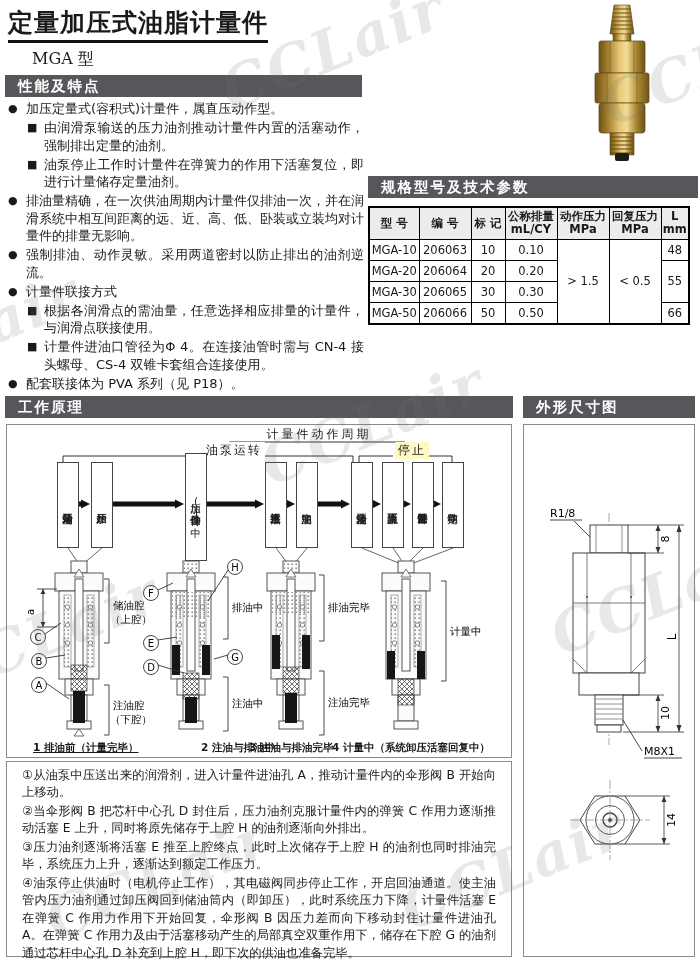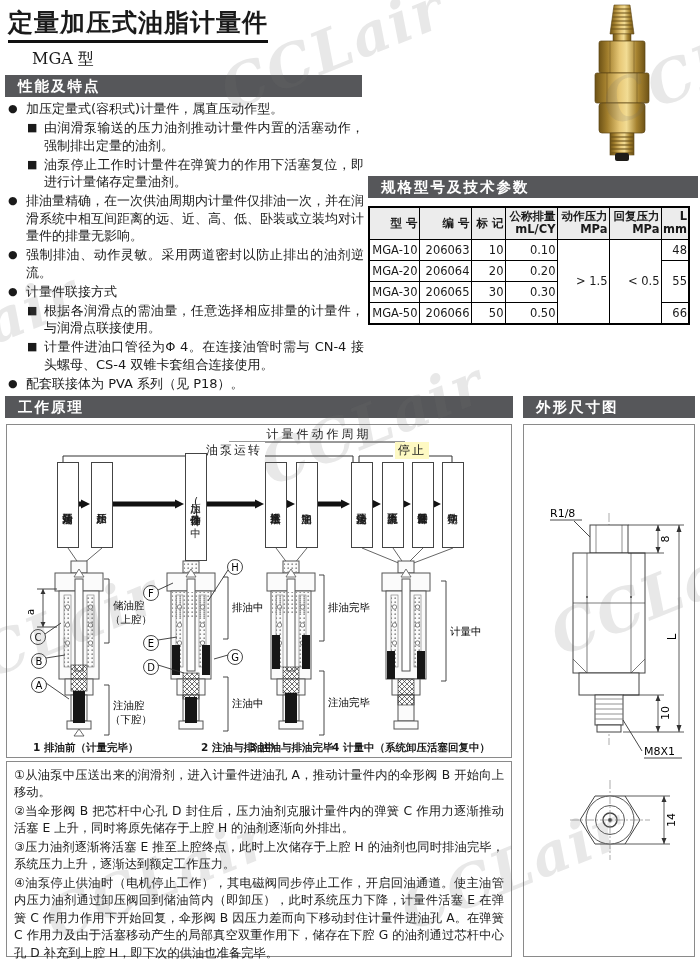--- a/index.html
+++ b/index.html
@@ -21,41 +21,41 @@
   
   .features{left:8px;top:100px;width:356px;height:294px;overflow:hidden;}
   .features ul{list-style:none;margin:0;padding:0;font-size:13px;line-height:17.5px;}
   .features li{position:relative;padding-left:18px;margin-bottom:1.5px;text-align:justify;}
   .features li.l1::before{content:"●";position:absolute;left:0;top:0;font-size:11px;}
   .features li.l2{margin-left:19px;padding-left:17px;}
   .features li.l2::before{content:"■";position:absolute;left:0;top:0;font-size:11px;}
   
   .specs{left:368px;top:206px;}
   table{border-collapse:collapse;border:2px solid #000;background:#fff;}
-  th,td{border:1px solid #000;text-align:right;font-size:11.5px;padding:0 1px;}
+  th,td{border:1px solid #000;text-align:center;font-size:11.5px;padding:0 1px;}
   th{background:#ececec;font-weight:600;height:16px;line-height:13px;}
   thead tr{height:32px;}
   tbody td{height:20px;}
   col.c1{width:50px;}col.c2{width:52px;}col.c3{width:34px;}col.c4{width:52px;}
   col.c5{width:52px;}col.c6{width:52px;}col.c7{width:28px;}
   
   .pbox{left:6px;top:424px;width:506px;height:334px;border:1px solid #8a8a8a;box-sizing:border-box;background:#fff;padding-left:11px;}
   .pbox .inner{position:absolute;inset:0;}
   .cyc-label{position:absolute;left:232px;top:1px;width:160px;text-align:center;font-size:12px;letter-spacing:3px;}
   .run-label{position:absolute;left:196px;top:17px;font-size:12px;letter-spacing:2px;background:#fff;padding:0 3px;}
   .stop-label{position:absolute;left:388px;top:17px;font-size:12px;letter-spacing:2px;background:#fef9c3;padding:0 3px;}
   .fbox{position:absolute;top:37px;width:20px;height:84px;border:1px solid #444;background:#fff;
         writing-mode:vertical-rl;text-orientation:upright;font-size:10.5px;line-height:20px;
         display:flex;align-items:center;justify-content:center;letter-spacing:0;}
   .fbox.tall{top:28px;height:106px;}
   .cap{position:absolute;top:316px;font-size:10.5px;font-weight:600;white-space:nowrap;}
   
   .nbox{left:6px;top:761px;width:506px;height:196px;border:1px solid #8a8a8a;box-sizing:border-box;
         padding:5px 7px;background:#fff;}
-  .nbox p{margin:0 0 1px;font-size:12.3px;line-height:1.42;text-align:justify;}
+  .nbox p{margin:0 8px 1px;font-size:12.3px;line-height:1.42;text-align:justify;}
   
   .dbox{left:523px;top:424px;width:172px;height:533px;border:1px solid #8a8a8a;box-sizing:border-box;background:#fff;}
   svg text{font-family:"DejaVu Sans","Liberation Sans",sans-serif;}
 </style>
 </head>
 <body>
 
 <div class="wm" style="left:215px;top:15px;">CCLair</div>
 <div class="wm" style="left:596px;top:30px;">CCLair</div>
 <div class="wm" style="left:-150px;top:300px;">CCLair</div>
@@ -358,21 +358,21 @@
       </g>
       <text x="321" y="52" font-size="10.5">排油完毕</text>
       <text x="321" y="147" font-size="10.5">注油完毕</text>
 
       <g stroke="#333" stroke-width="0.9" fill="none">
         <path d="M434,22 H439 V122 H434"></path>
       </g>
       <text x="443" y="76" font-size="10.5">计量中</text>
     </svg>
 
-    <div class="cap" style="left:26px;">1 排油前（计量完毕）</div>
+    <div class="cap" style="left:26px;text-decoration:underline;">1 排油前（计量完毕）</div>
     <div class="cap" style="left:158px;margin-left:36px;">2 注油与排油中</div>
     <div class="cap" style="left:242px;">3 注油与排油完毕</div>
     <div class="cap" style="left:325px;">4 计量中（系统卸压活塞回复中）</div>
   </div>
 </div>
 
 <div class="layer nbox">
   <p>①从油泵中压送出来的润滑剂，进入计量件进油孔 A，推动计量件内的伞形阀 B 开始向上移动。</p>
   <p>②当伞形阀 B 把芯杆中心孔 D 封住后，压力油剂克服计量件内的弹簧 C 作用力逐渐推动活塞 E 上升，同时将原先储存于上腔 H 的油剂逐渐向外排出。</p>
   <p>③压力油剂逐渐将活塞 E 推至上腔终点，此时上次储存于上腔 H 的油剂也同时排油完毕，系统压力上升，逐渐达到额定工作压力。</p>

